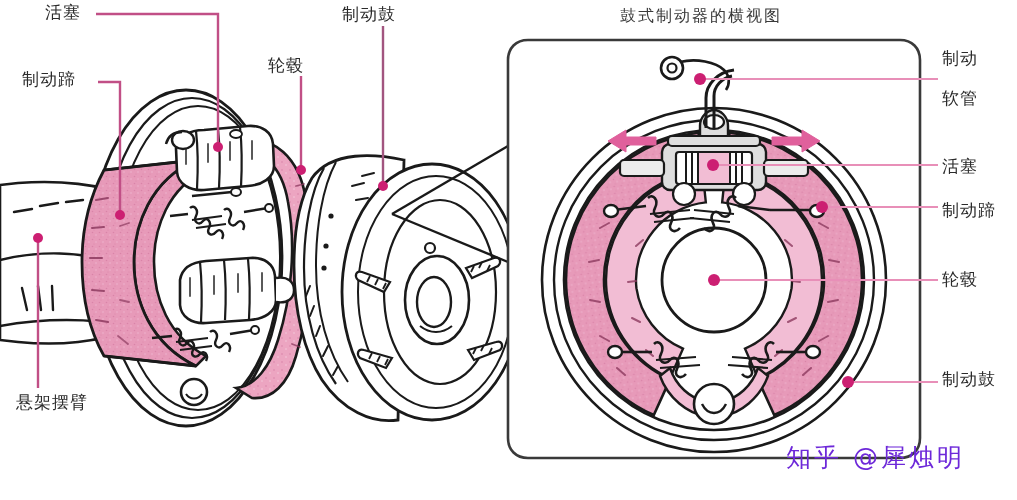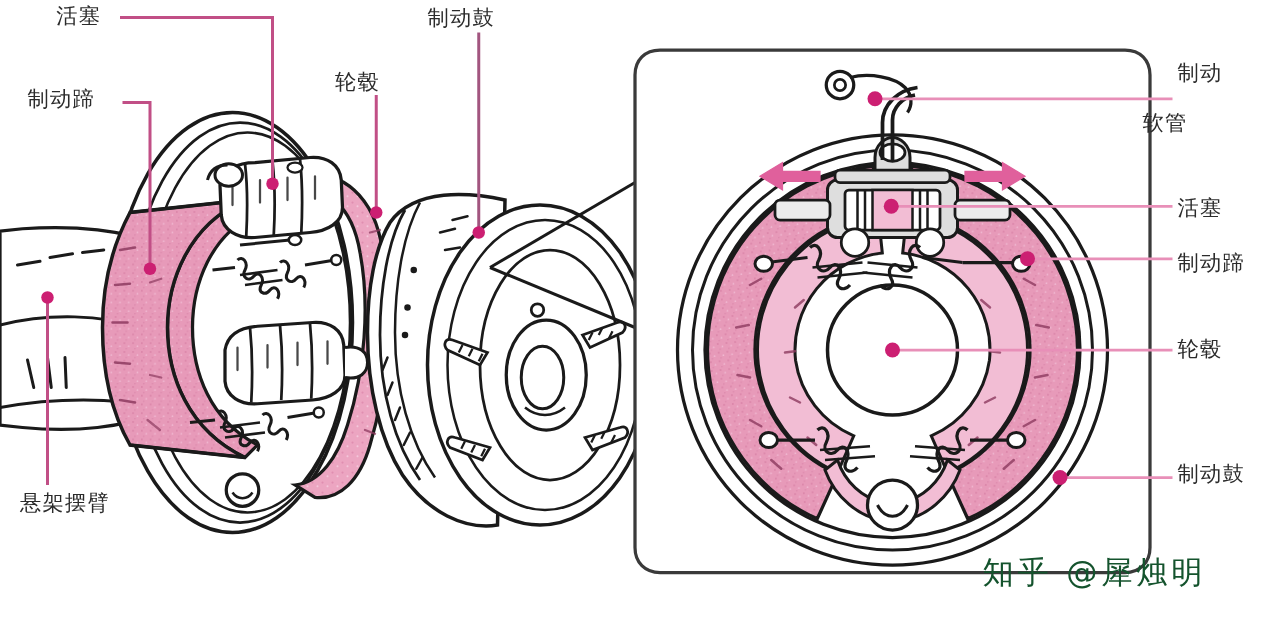--- a/index.html
+++ b/index.html
@@ -37,21 +37,21 @@
     font-size: 16px;
     color: #3a3a3a;
     letter-spacing: 2px;
   }
   .watermark {
     position: absolute;
     left: 786px;
     top: 441px;
     font-size: 25px;
     letter-spacing: 3px;
-    color: #14532d;
+    color: #6d28d9;
     white-space: pre;
     font-family: "DejaVu Sans", "Liberation Sans", sans-serif;
   }
 </style>
 </head>
 <body>
 
 <div id="stage">
 
   <svg id="art" viewBox="0 0 1017 500">
@@ -343,23 +343,24 @@
       <circle cx="848" cy="382" r="6" fill="#cc1f72" stroke="none"></circle>
     </g>
   </svg>
 
   <div class="lbl" style="left:45px;  top:2px;">活塞</div>
   <div class="lbl" style="left:22px;  top:69px;">制动蹄</div>
   <div class="lbl" style="left:268px; top:55px;">轮毂</div>
   <div class="lbl" style="left:342px; top:4px;">制动鼓</div>
   <div class="lbl" style="left:16px;  top:392px;">悬架摆臂</div>
 
+  <div class="lbl title" style="left:620px; top:5px;">鼓式制动器的横视图</div>
 
   <div class="lbl" style="left:942px; top:48px;">制动</div>
-  <div class="lbl" style="left:914px; top:88px;">软管</div>
+  <div class="lbl" style="left:942px; top:88px;">软管</div>
   <div class="lbl" style="left:942px; top:156px;">活塞</div>
   <div class="lbl" style="left:942px; top:200px;">制动蹄</div>
   <div class="lbl" style="left:942px; top:269px;">轮毂</div>
   <div class="lbl" style="left:942px; top:369px;">制动鼓</div>
 
   <div class="watermark">知乎 @犀烛明</div>
 
 </div>
 
 </body></html>

